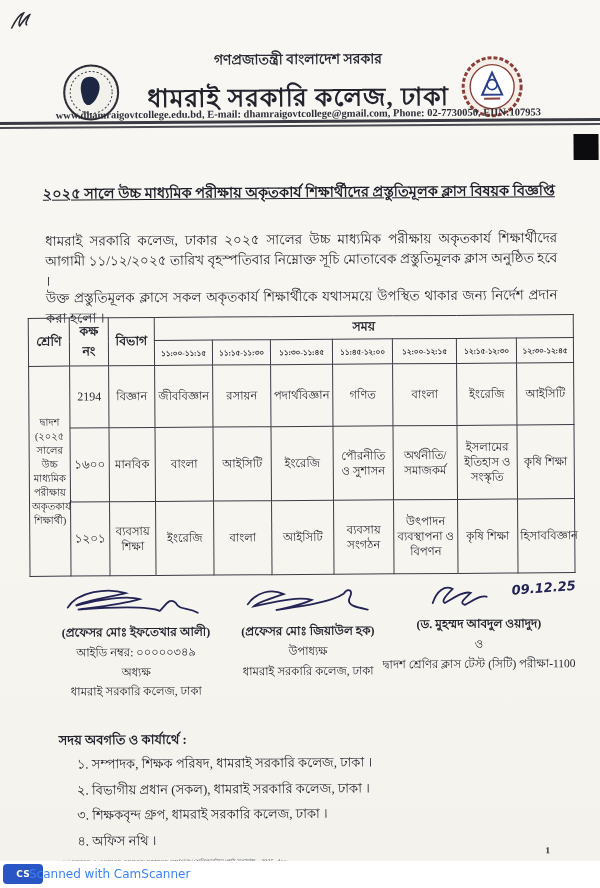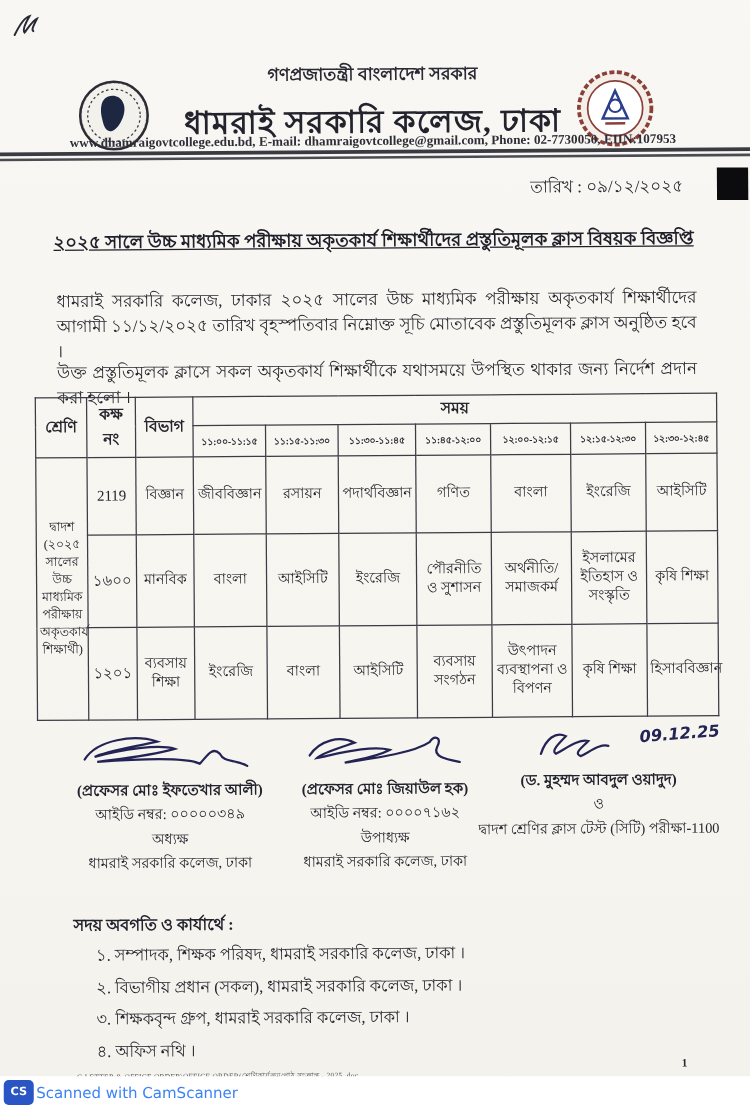--- a/index.html
+++ b/index.html
@@ -71,21 +71,21 @@
 
   .dist { position:absolute; left:56px; top:729px; }
   .dist-heading { font-size:13px; font-weight:bold; color:#23232e; }
   .dist-item { font-size:13px; line-height:25.5px; color:#26262e; padding-left:18px; }
 
   .foot-row { position:absolute; top:849px; left:58px; width:500px; }
   .file-path { font-size:6px; color:#5a5a62; letter-spacing:0.2px; }
   .page-num { position:absolute; top:847px; left:542px; font-size:9px; color:#2a2a34; font-weight:bold; }
 
   .cam-bar { position:absolute; left:0; bottom:0; width:600px; height:27px; background:#ffffff; }
-  .cs-badge { position:absolute; left:3px; bottom:4px; width:24px; height:20px; border-radius:4px;
+  .cs-badge { position:absolute; left:3px; bottom:4px; width:40px; height:20px; border-radius:4px;
     background:#2a55c4; color:#ffffff; font-family:"DejaVu Sans",sans-serif;
     font-size:9px; font-weight:bold; display:flex; align-items:center; justify-content:center; }
   .cam-text { position:absolute; left:29px; bottom:7px; font-family:"DejaVu Sans",sans-serif;
     font-size:12px; color:#3b82f6; }
 </style>
 </head>
 <body>
 
 <div class="page">
   <div class="sheet">
@@ -112,21 +112,20 @@
     </svg>
 
     <div class="college-name">ধামরাই সরকারি কলেজ, ঢাকা</div>
     <div class="contact-line">www.dhamraigovtcollege.edu.bd, E-mail: dhamraigovtcollege@gmail.com, Phone: 02-7730050, EIIN:107953</div>
 
     <div class="rule-wrap">
       <div class="rule-thick"></div>
       <div class="rule-thin"></div>
     </div>
 
-    <div class="date-line">তারিখ : ০৯/১২/২০২৫</div>
     <div class="edge-box"></div>
 
     <div class="doc-title">২০২৫ সালে উচ্চ মাধ্যমিক পরীক্ষায় অকৃতকার্য শিক্ষার্থীদের প্রস্তুতিমূলক ক্লাস বিষয়ক বিজ্ঞপ্তি</div>
 
     <div class="para para1">ধামরাই সরকারি কলেজ, ঢাকার ২০২৫ সালের উচ্চ মাধ্যমিক পরীক্ষায় অকৃতকার্য শিক্ষার্থীদের আগামী ১১/১২/২০২৫ তারিখ বৃহস্পতিবার নিম্নোক্ত সূচি মোতাবেক প্রস্তুতিমূলক ক্লাস অনুষ্ঠিত হবে ।</div>
     <div class="para para2">উক্ত প্রস্তুতিমূলক ক্লাসে সকল অকৃতকার্য শিক্ষার্থীকে যথাসময়ে উপস্থিত থাকার জন্য নির্দেশ প্রদান করা হলো ।</div>
 
     <table class="sched">
       <colgroup>
         <col style="width:41px">
@@ -151,21 +150,21 @@
         <th class="h-slot">১১:০০-১১:১৫</th>
         <th class="h-slot">১১:১৫-১১:৩০</th>
         <th class="h-slot">১১:৩০-১১:৪৫</th>
         <th class="h-slot">১১:৪৫-১২:০০</th>
         <th class="h-slot">১২:০০-১২:১৫</th>
         <th class="h-slot">১২:১৫-১২:৩০</th>
         <th class="h-slot">১২:৩০-১২:৪৫</th>
       </tr>
       <tr class="r1">
         <td class="c-class" rowspan="3">দ্বাদশ (২০২৫ সালের উচ্চ মাধ্যমিক পরীক্ষায় অকৃতকার্য শিক্ষার্থী)</td>
-        <td class="c-room">2119</td>
+        <td class="c-room">2194</td>
         <td class="c-dept">বিজ্ঞান</td>
         <td class="c-subj">জীববিজ্ঞান</td>
         <td class="c-subj">রসায়ন</td>
         <td class="c-subj">পদার্থবিজ্ঞান</td>
         <td class="c-subj">গণিত</td>
         <td class="c-subj">বাংলা</td>
         <td class="c-subj">ইংরেজি</td>
         <td class="c-subj">আইসিটি</td>
       </tr>
       <tr class="r2">
@@ -205,21 +204,20 @@
       <div class="sig-line">ধামরাই সরকারি কলেজ, ঢাকা</div>
     </div>
 
     <div class="sig-block sig2">
       <div class="sig-scribble">
         <svg width="160" height="42" viewBox="0 0 160 42">
           <path d="M20,24 C28,12 44,8 56,14 C44,18 30,22 26,26 C46,22 70,16 84,20 C72,26 56,28 48,30 C76,26 104,22 116,14 C120,8 126,10 122,18 C118,26 130,28 140,30" fill="none" stroke="#232355" stroke-width="1.8" stroke-linecap="round"></path>
         </svg>
       </div>
       <div class="sig-name">(প্রফেসর মোঃ জিয়াউল হক)</div>
-      <div class="sig-line">আইডি নম্বর: ০০০০৭১৬২</div>
       <div class="sig-line">উপাধ্যক্ষ</div>
       <div class="sig-line">ধামরাই সরকারি কলেজ, ঢাকা</div>
     </div>
 
     <div class="sig-block sig3">
       <div class="sig-scribble">
         <svg width="120" height="42" viewBox="0 0 120 42">
           <path d="M14,30 C18,18 26,12 34,16 C28,22 22,28 26,30 C34,26 44,18 52,20 C46,26 40,30 46,32 C54,28 62,22 68,24" fill="none" stroke="#232355" stroke-width="1.8" stroke-linecap="round"></path>
         </svg>
         <span class="sig-date-hw">09.12.25</span>

